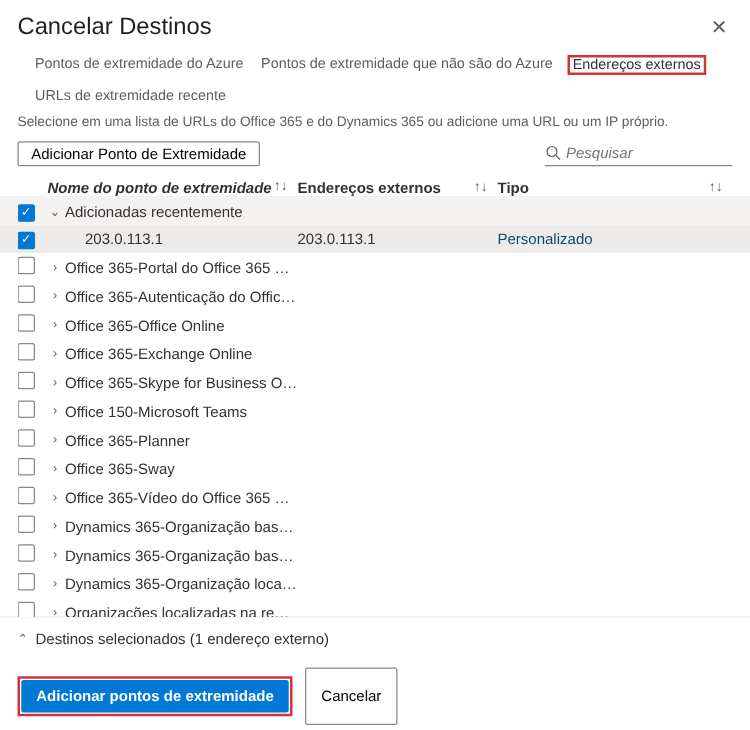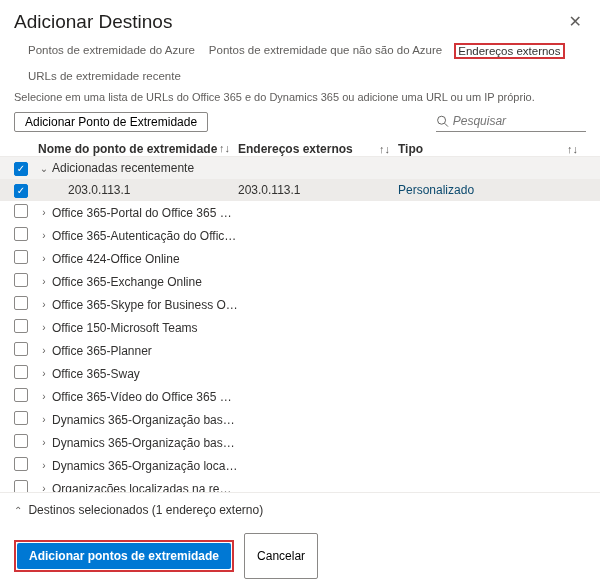--- a/index.html
+++ b/index.html
@@ -83,21 +83,21 @@
   .table-head {
     display: flex;
     align-items: center;
     padding: 0 14px;
     font-size: 12px;
     font-weight: 600;
     color: #323130;
     border-bottom: 1px solid #edebe9;
   }
   .col-chk { width: 24px; flex-shrink:0; }
-  .col-name { flex: 0 0 200px; display:flex; align-items:flex-start; gap:0;}
+  .col-name { flex: 0 0 200px; display:flex; align-items:flex-start; gap:0;font-style:italic;}
   .col-addr { flex: 0 0 160px; display:flex; align-items:center; gap:4px;}
   .col-type { flex: 1; display:flex; align-items:center; gap:4px;}
   .sort-icon {
     font-size: 11px; color:#605e5c; margin-left:auto; padding-right:8px;
   }
   .table-body {
     height: 336px;
     overflow-y: scroll;
     border-bottom: 1px solid #edebe9;
   }
@@ -200,21 +200,21 @@
   }
   
   .table-body::-webkit-scrollbar { width: 12px; }
   .table-body::-webkit-scrollbar-thumb { background:#c8c6c4; border-radius:6px;}
   .table-body::-webkit-scrollbar-track { background:#f3f2f1;}
 </style>
 </head>
 <body>
 
 <div class="header">
-  <h1>Adicionar Destinos</h1>
+  <h1>Cancelar Destinos</h1>
   <span class="close">✕</span>
 </div>
 
 <div class="tabs">
   <span class="tab">Pontos de extremidade do Azure</span>
   <span class="tab">Pontos de extremidade que não são do Azure</span>
   <span class="tab active">Endereços externos</span>
   <span class="tab">URLs de extremidade recente</span>
 </div>
 
@@ -284,21 +284,21 @@
           <span class="chevron">›</span>
           <span class="name-text">Office 365-Autenticação do Office 3...</span>
         </div>
         <div class="addr-cell"></div>
         <div class="type-cell"></div>
       </div>
       <div class="row">
         <div class="col-chk"><span class="chk"></span></div>
         <div class="name-cell">
           <span class="chevron">›</span>
-          <span class="name-text">Office 424-Office Online</span>
+          <span class="name-text">Office 365-Office Online</span>
         </div>
         <div class="addr-cell"></div>
         <div class="type-cell"></div>
       </div>
       <div class="row">
         <div class="col-chk"><span class="chk"></span></div>
         <div class="name-cell">
           <span class="chevron">›</span>
           <span class="name-text">Office 365-Exchange Online</span>
         </div>

